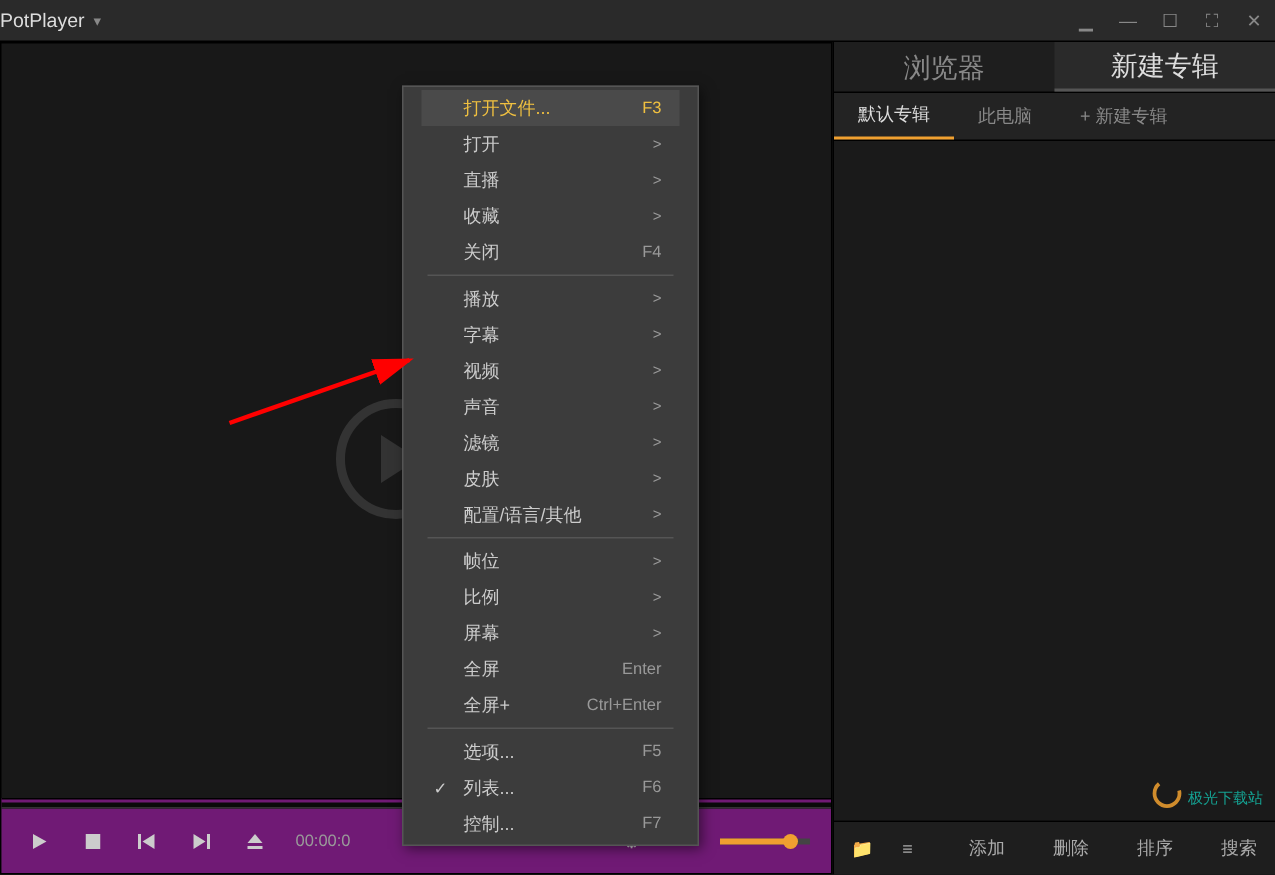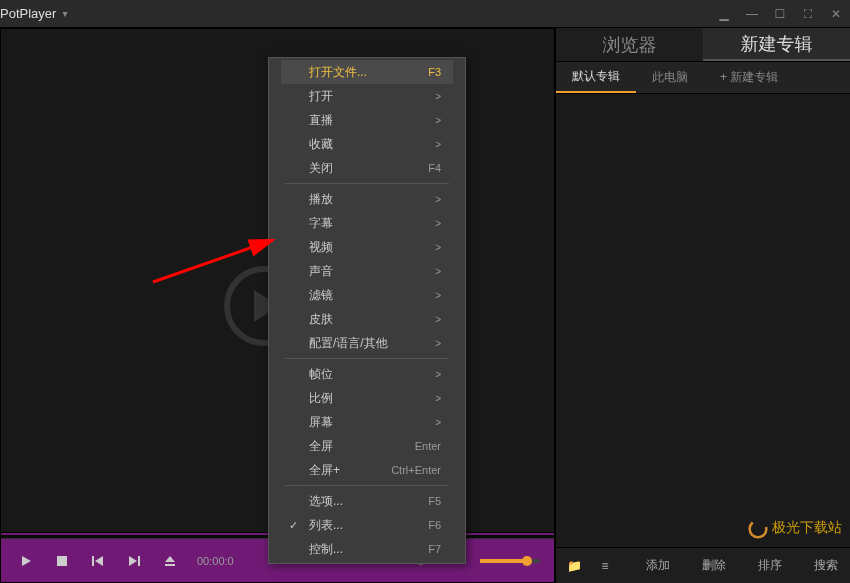--- a/index.html
+++ b/index.html
@@ -46,21 +46,21 @@
 .menu-item { height: 24px; display: flex; align-items: center; padding: 0 12px 0 28px; color: #ccc; font-size: 12px; cursor: pointer; position: relative; }
 .menu-item.highlighted { background: #4a4a4a; color: #f0c040; }
 .menu-shortcut { margin-left: auto; color: #999; font-size: 11px; }
 .menu-item.highlighted .menu-shortcut { color: #f0c040; }
 .menu-arrow { margin-left: auto; color: #999; font-size: 10px; }
 .menu-sep { height: 1px; background: #555; margin: 3px 4px; }
 .menu-check { position: absolute; left: 8px; color: #ccc; font-size: 11px; }
 
 .red-arrow { position: absolute; left: 145px; top: 190px; z-index: 200; pointer-events: none; }
 
-.watermark { position: absolute; right: 8px; bottom: 44px; display: flex; align-items: flex-start; gap: 4px; color: #eab308; font-size: 14px; z-index: 50; opacity: 0.85; }
+.watermark { position: absolute; right: 8px; bottom: 44px; display: flex; align-items: flex-end; gap: 4px; color: #14b8a6; font-size: 10px; z-index: 50; opacity: 0.85; }
 .watermark-icon { width: 20px; height: 20px; }
 </style>
 </head>
 <body>
 
 <div class="titlebar">
   <div class="titlebar-left">
     <span class="app-title">PotPlayer</span>
     <span class="dropdown-icon">▾</span>
   </div>

